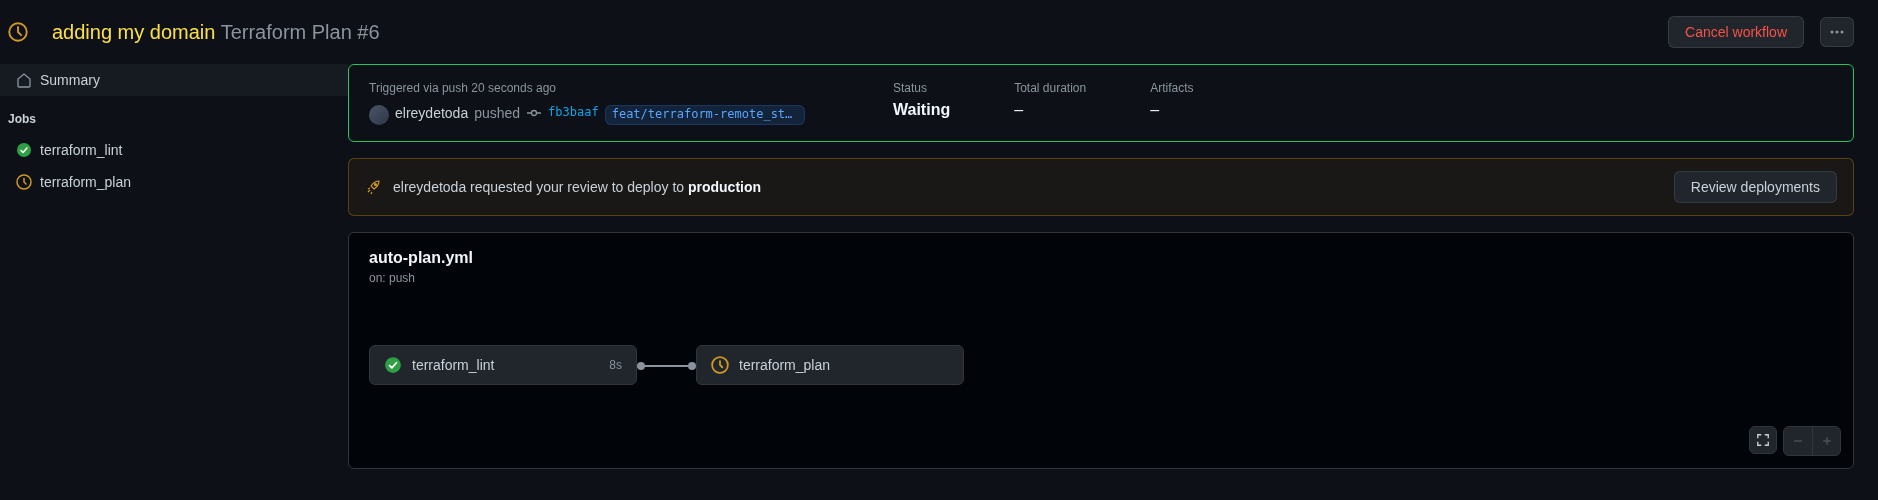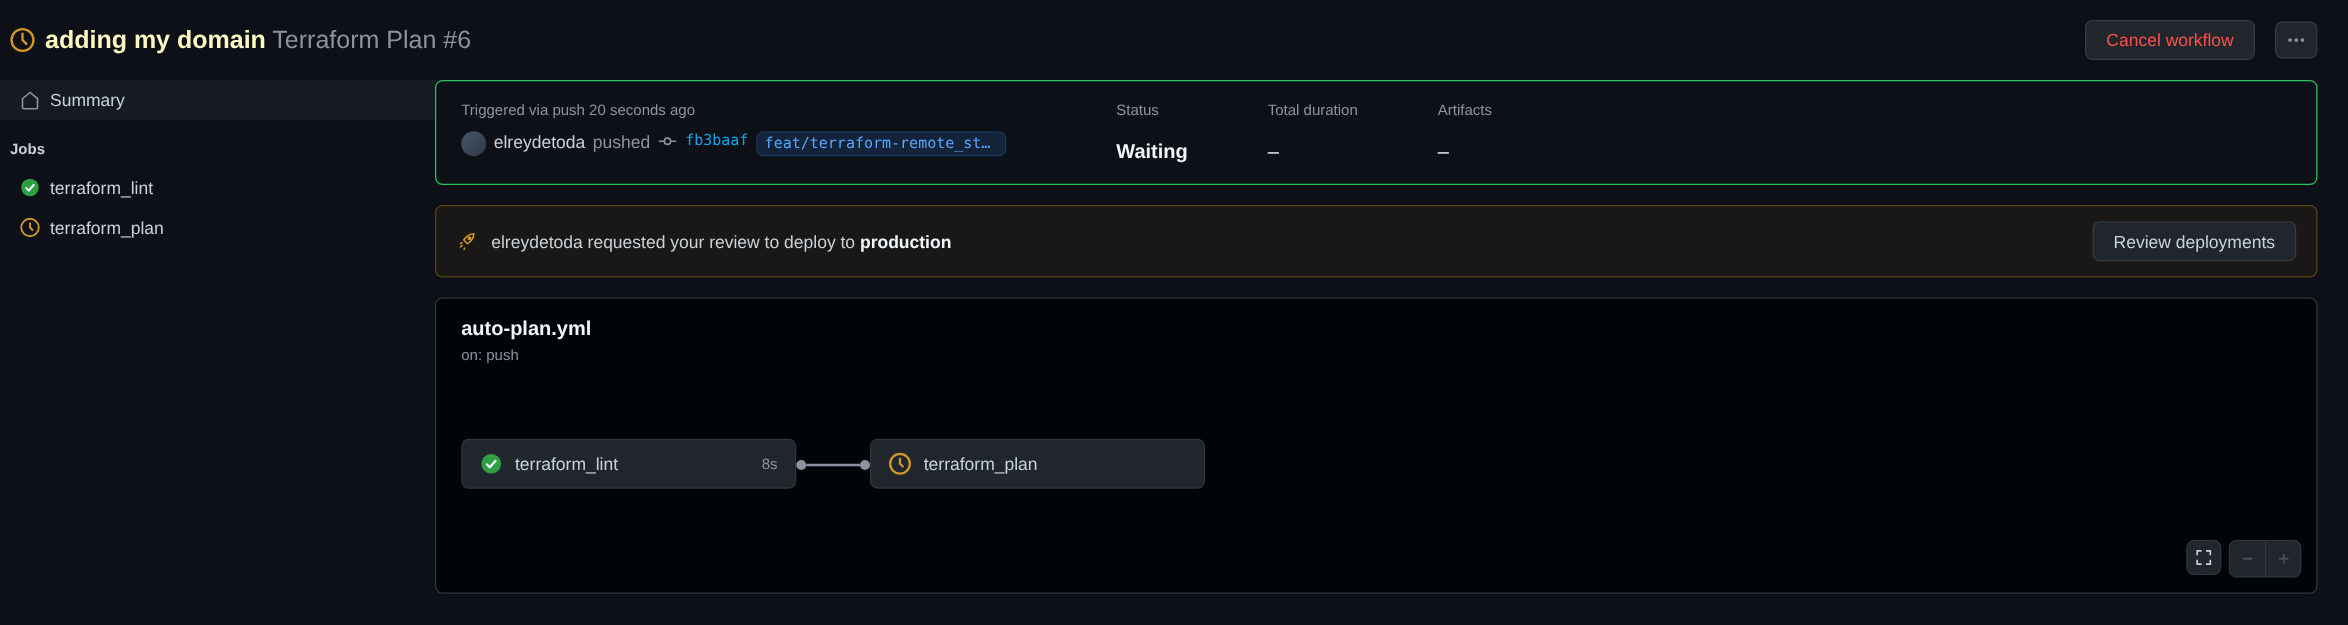--- a/index.html
+++ b/index.html
@@ -13,21 +13,21 @@
     overflow: hidden;
   }
   .header {
     display: flex;
     align-items: center;
     justify-content: space-between;
     padding: 16px 24px 16px 8px;
   }
   .header-left { display: flex; align-items: center; gap: 8px; }
   .header-title { font-size: 20px; font-weight: 400; color: #8b949e; }
-  .header-title .strong { font-weight: 700; color: #fef9c3; }
+  .header-title .strong { font-weight: 400; color: #fde047; margin-left: 16px; }
   .header-right { display: flex; align-items: center; gap: 16px; }
   .btn {
     border: 1px solid rgba(240,246,252,0.1);
     background: #21262d;
     color: #c9d1d9;
     padding: 5px 16px;
     border-radius: 6px;
     font-size: 14px;
     line-height: 20px;
     cursor: pointer;
@@ -51,21 +51,21 @@
     border: 1px solid #22c55e;
     border-radius: 6px;
     margin-bottom: 16px;
     padding: 16px 20px;
     background: #0d1117;
   }
   .meta-row { display: flex; gap: 64px; }
   .meta-col { display: flex; flex-direction: column; gap: 6px; }
   .meta-col.first { flex: 0 0 460px; }
   .meta-label { font-size: 12px; color: #8b949e; }
-  .meta-value { font-size: 16px; font-weight: 600; color: #f0f6fc; margin-top: 12px; }
+  .meta-value { font-size: 16px; font-weight: 600; color: #f0f6fc; }
   .meta-value.dash { font-weight: 400; }
   .push-line { display: flex; gap: 6px; margin-top: 4px; flex-wrap: nowrap; }
   .avatar {
     width: 20px; height: 20px; border-radius: 50%;
     background: linear-gradient(135deg,#4a5568,#2d3748);
     flex: 0 0 20px;
   }
   .commit-icon { display: inline-flex; }
   .branch-label {
     font-family: ui-monospace, SFMono-Regular, Menlo, monospace;

